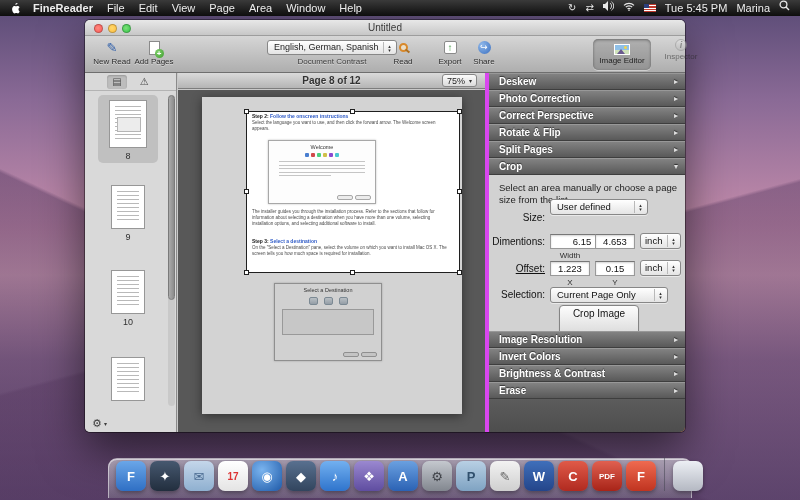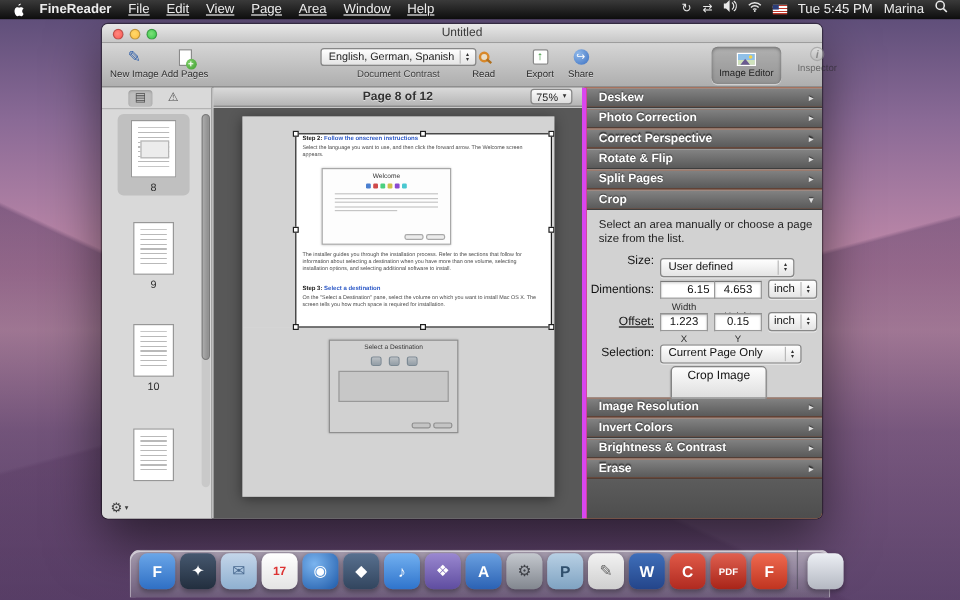--- a/index.html
+++ b/index.html
@@ -13,21 +13,21 @@
       linear-gradient(180deg,#584a75 0%,#8a6a96 20%,#c48cab 45%,#d9a6bb 55%,#8f6d92 72%,#5f4a73 100%);
   }
 
   
   .menubar { position:absolute; top:0; left:0; right:0; height:16px; z-index:50;
     background:linear-gradient(#3a3a3a,#0d0d0d); color:#ededed; font-size:11px;
     display:flex; align-items:center; padding:0 10px; }
   .mb-left { display:flex; align-items:center; gap:0; }
   .mb-apple { display:flex; align-items:center; margin-right:12px; }
   .mb-app { font-weight:bold; margin-right:14px; }
-  .mb-item { margin-right:14px;text-decoration:underline; }
+  .mb-item { margin-right:14px; }
   .mb-right { margin-left:auto; display:flex; align-items:center; gap:9px; }
   .mb-ic { font-size:10px; color:#e8e8e8; line-height:16px; }
   .flag { width:12px; height:8px; position:relative;
     background:repeating-linear-gradient(180deg,#c0392b 0 1.2px,#fff 1.2px 2.4px); }
   .flag::before { content:""; position:absolute; left:0; top:0; width:5px; height:4px; background:#2c3e7a; }
 
   
   .window { position:absolute; left:85px; top:20px; width:600px; height:412px;
     border-radius:5px; background:#c9c9c9;
     box-shadow:0 18px 45px rgba(0,0,0,.55), 0 0 0 1px rgba(0,0,0,.4); }
@@ -226,21 +226,21 @@
       <span class="tl tl-min"></span>
       <span class="tl tl-zoom"></span>
       <div class="wtitle">Untitled</div>
     </div>
 
     <div class="toolbar">
       <div class="tbi" style="left:8px; width:38px;">
         <span class="ticon">
             <span class="glyph-pen">✎</span>
           </span>
-        <span class="tlabel">New Image</span>
+        <span class="tlabel">New Read</span>
       </div>
       <div class="tbi" style="left:48px; width:42px;">
         <span class="ticon">
             <span class="doc-mini">
               <span class="plus">+</span>
             </span>
           </span>
         <span class="tlabel">Add Pages</span>
       </div>
 
@@ -420,21 +420,21 @@
       </div>
       <div class="sec">
         <span>Crop</span>
         <span class="chev">▾</span>
       </div>
 
       <div class="crop-body">
         <div class="desc">Select an area manually or choose a page size from the list.</div>
 
         <div class="flbl" style="left:0; top:37px; width:56px;">Size:</div>
-        <div class="popup" style="left:61px; top:40px; width:112px;">
+        <div class="popup" style="left:61px; top:24px; width:98px;">
           <span>User defined</span>
           <span class="pa">
             <span>▴</span>
             <span>▾</span>
           </span>
         </div>
 
         <div class="flbl" style="left:0; top:61px; width:56px;">Dimentions:</div>
         <div class="field" style="left:61px; top:59px; width:64px;">6.15</div>
         <div class="field" style="left:106px; top:59px; width:40px;">4.653</div>

